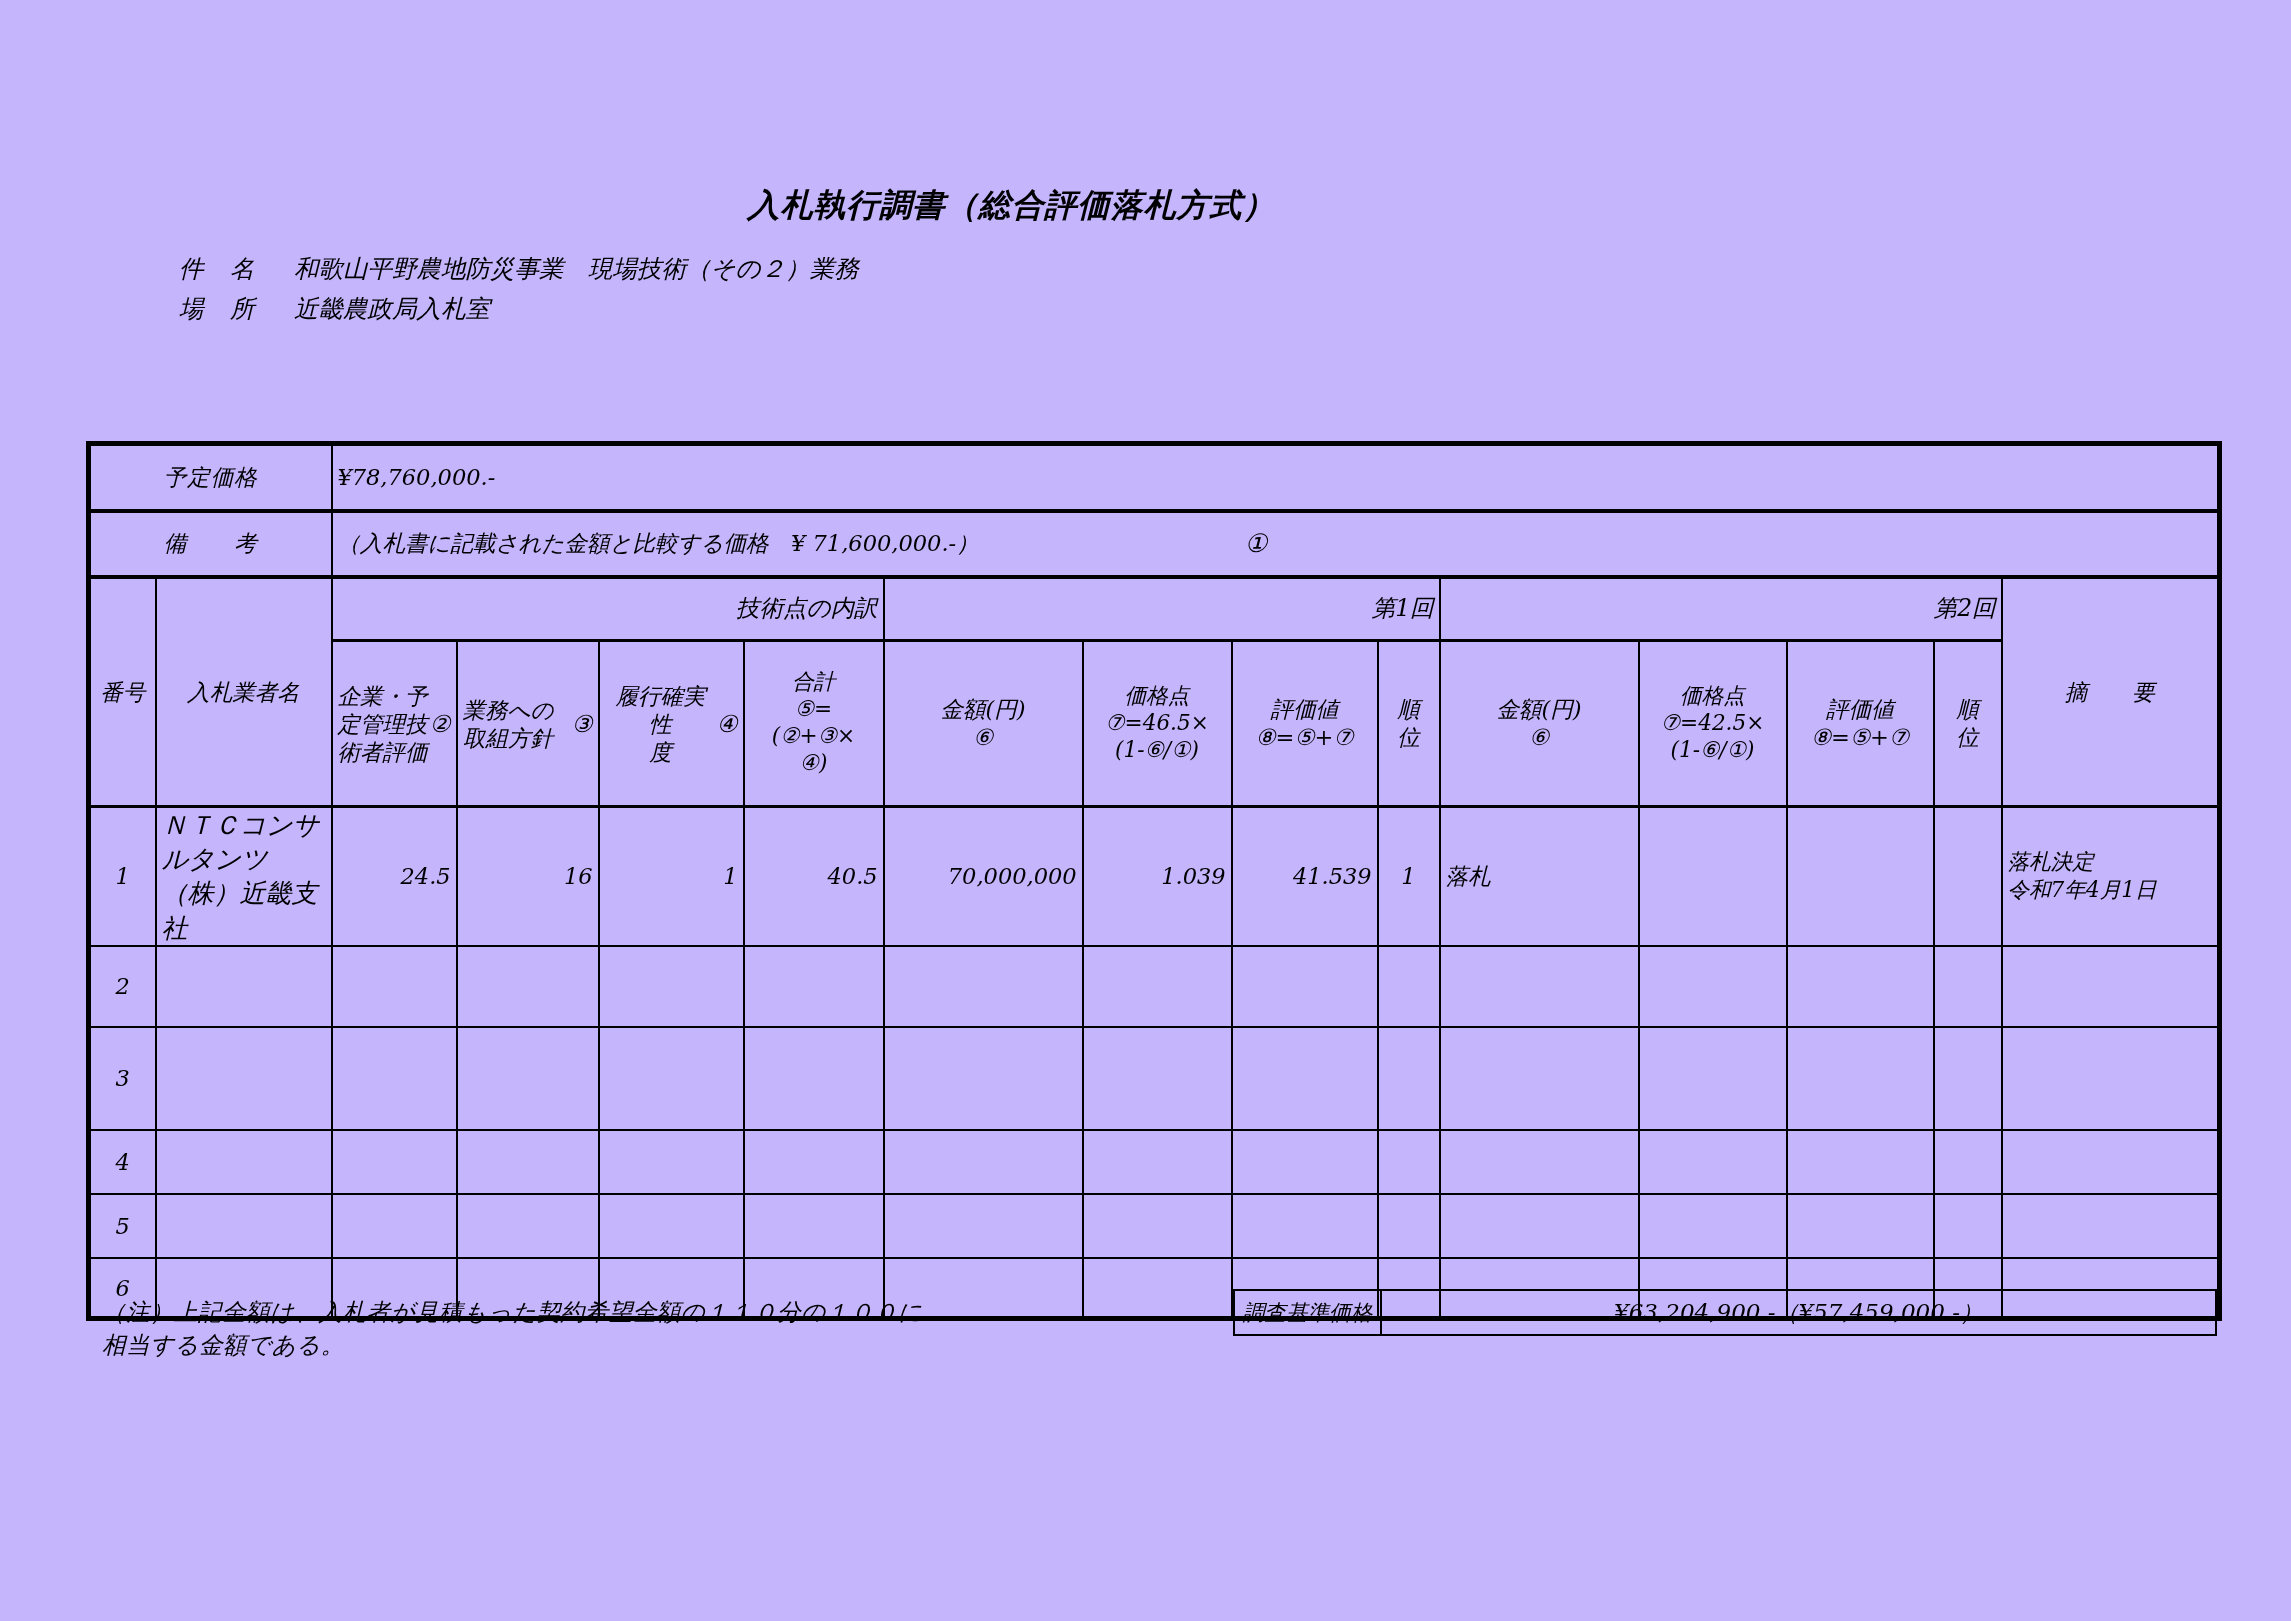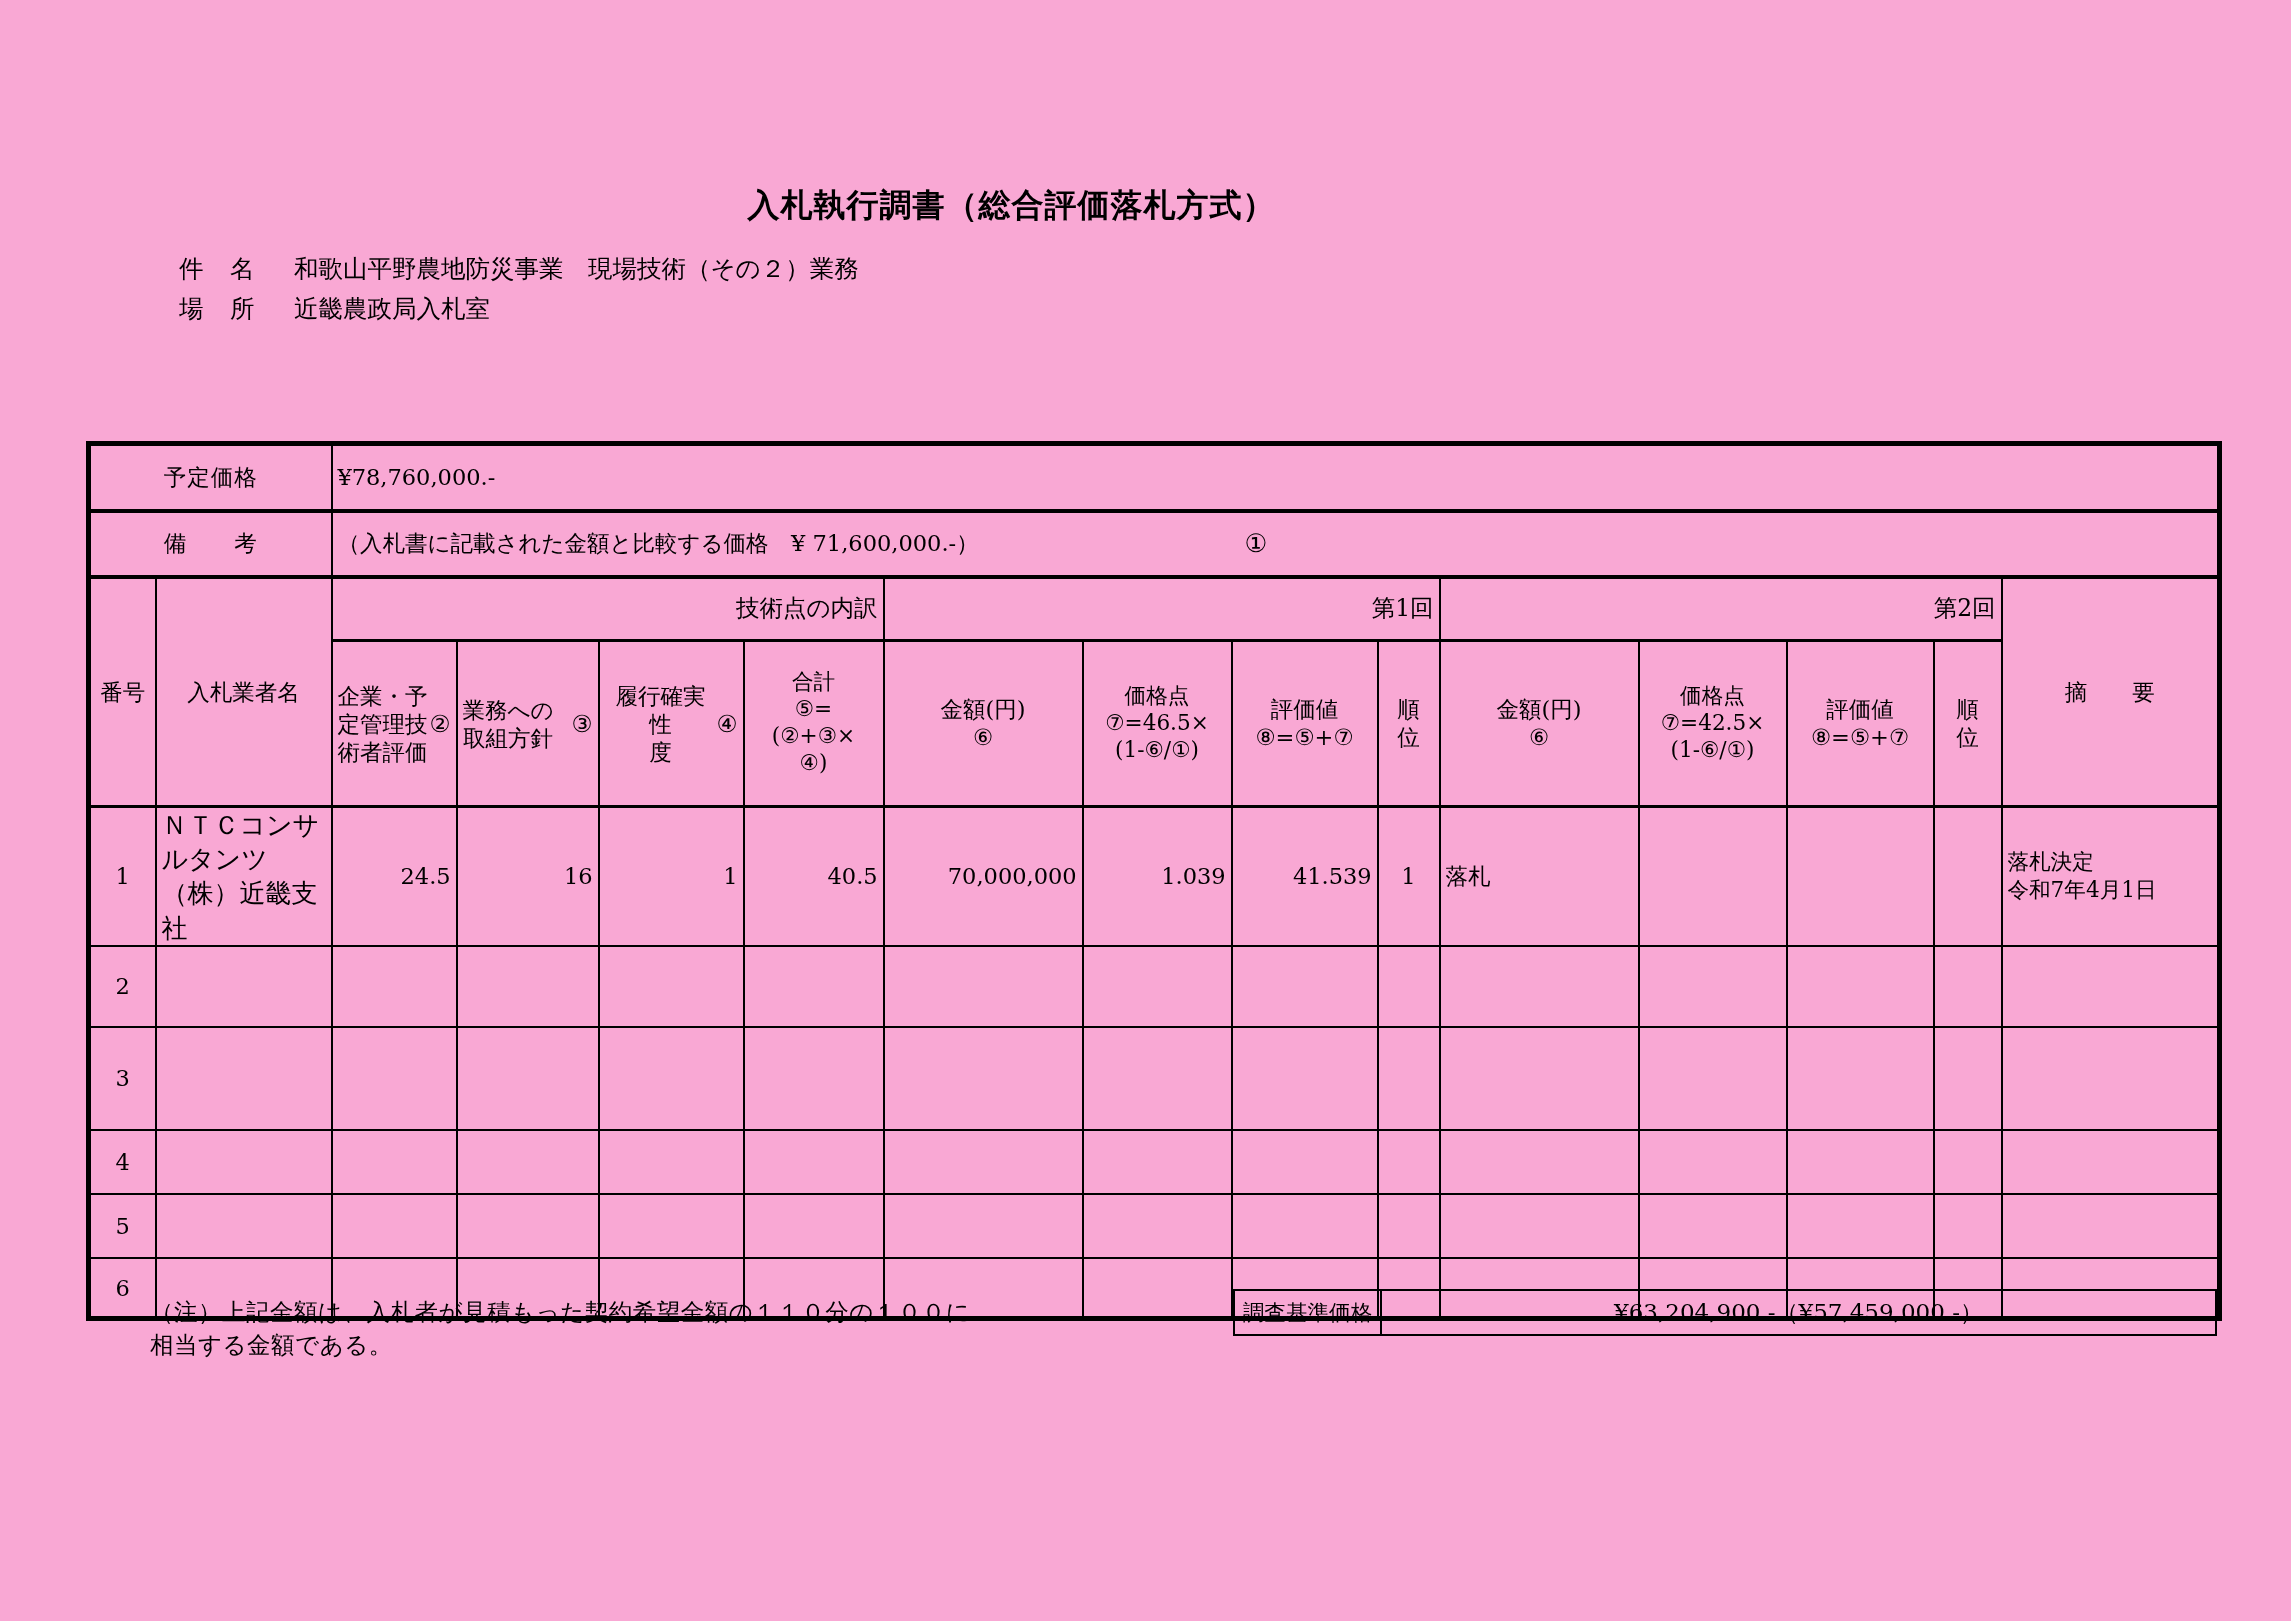--- a/index.html
+++ b/index.html
@@ -1,19 +1,20 @@
 <!DOCTYPE html>
 <html><head>
 <meta charset="utf-8">
 <style>
   html,body{margin:0;padding:0;background:#e8e8e8;}
   .page{
-    position:relative;width:2292px;height:1621px;background:#f9a8d4;
+    position:relative;width:2292px;height:1621px;background:#c4b5fd;
     color:#000;font-family:"DejaVu Serif","Liberation Serif",serif;
     overflow:hidden;
+    font-style:italic;
   }
   .doc-title{
     position:absolute;left:0;top:184px;width:2023px;
     text-align:center;font-size:32px;font-weight:bold;letter-spacing:1px;
   }
   .meta{position:absolute;left:179px;top:255px;font-size:24.5px;}
   .meta-row{display:flex;margin-bottom:12.7px;line-height:27.4px;}
   .meta-label{width:115px;letter-spacing:1px;}
   .meta-value{white-space:pre;}
 
@@ -41,21 +42,21 @@
     height:149px;padding:7.8px 0 5.9px 0;text-align:center;
   }
   .hdr-center{text-align:center;}
   .formula{font-size:21.6px;}
   .circ{font-size:23.5px;}
   .bidder-cell{font-size:26px;line-height:1.32;padding-top:2px;}
   .note-cell{font-size:21.6px;line-height:1.3;padding-top:2px;}
 
   .foot-note{
     position:absolute;left:102px;top:1296px;width:828px;
-    font-size:23.5px;line-height:1.42;letter-spacing:0.5px;margin-left:48px;
+    font-size:23.5px;line-height:1.42;letter-spacing:0.5px;
   }
   .survey-box{
     position:absolute;left:1233px;top:1289px;width:984px;height:47px;
     border:2.9px solid #000;box-sizing:border-box;display:flex;align-items:stretch;
   }
   .survey-label{
     width:145px;border-right:2.9px solid #000;display:flex;align-items:center;
     justify-content:center;font-size:21.6px;flex:none;
   }
   .survey-value{flex:1;display:flex;align-items:center;justify-content:center;font-size:23px;}

